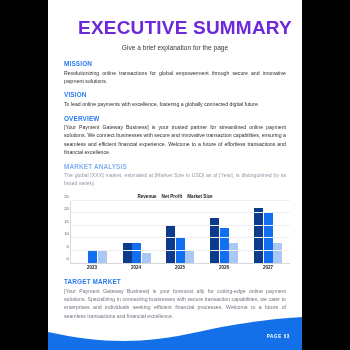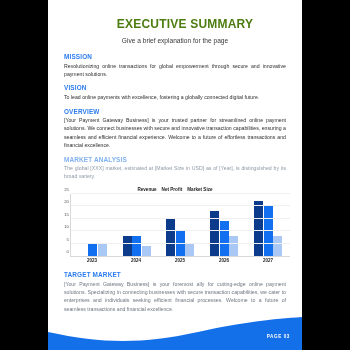--- a/index.html
+++ b/index.html
@@ -5,22 +5,22 @@
   html,body{margin:0;padding:0;background:#000;}
   body{width:350px;height:350px;overflow:hidden;font-family:"Liberation Sans",sans-serif;}
   #stage{position:relative;width:350px;height:350px;background:#000;}
 
   #page{
     position:absolute;left:48px;top:0;width:254px;height:350px;
     background:#ffffff;overflow:hidden;
   }
 
   .doc-title{
-    text-align:center;font-weight:bold;font-size:12px;letter-spacing:.2px;
-    color:#4d7c0f;margin:18px 0 0 0;line-height:1;padding-left:20px;
+    text-align:center;font-weight:bold;font-size:19px;letter-spacing:.2px;
+    color:#6d28d9;margin:18px 0 0 0;line-height:1;padding-left:20px;
   }
   .doc-sub{
     text-align:center;font-size:6.6px;color:#3a3a3a;margin:7px 0 0 0;
   }
 
   .body-wrap{padding:0 16px;margin-top:9px;}
 
   .sec-head{
     color:#2b7cf0;font-weight:bold;font-size:6.4px;letter-spacing:.15px;
     margin:0 0 1.5px 0;

